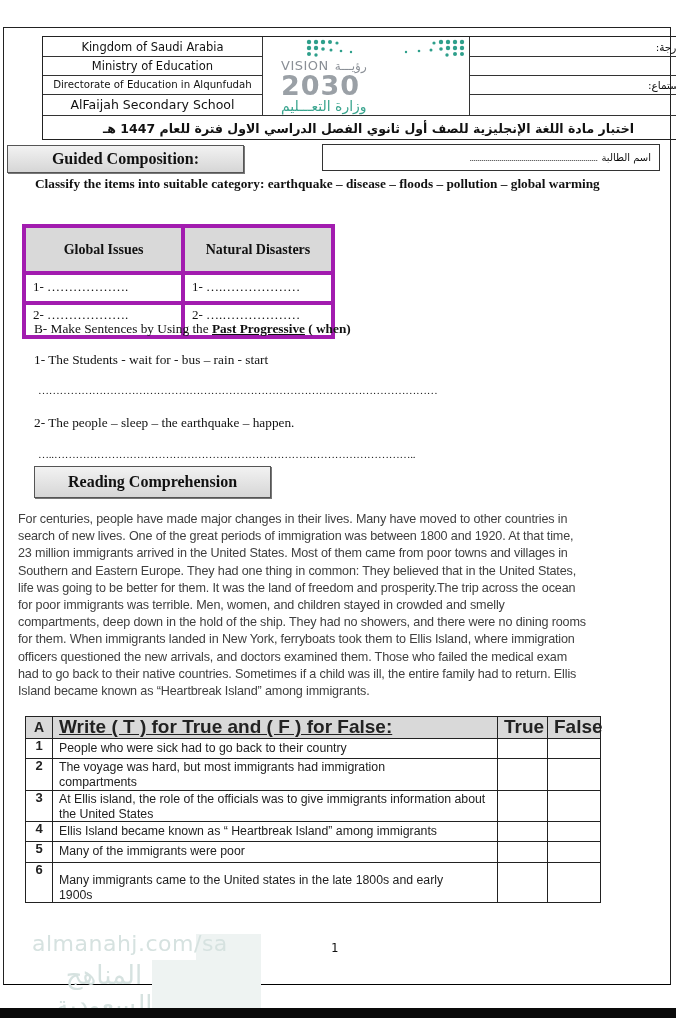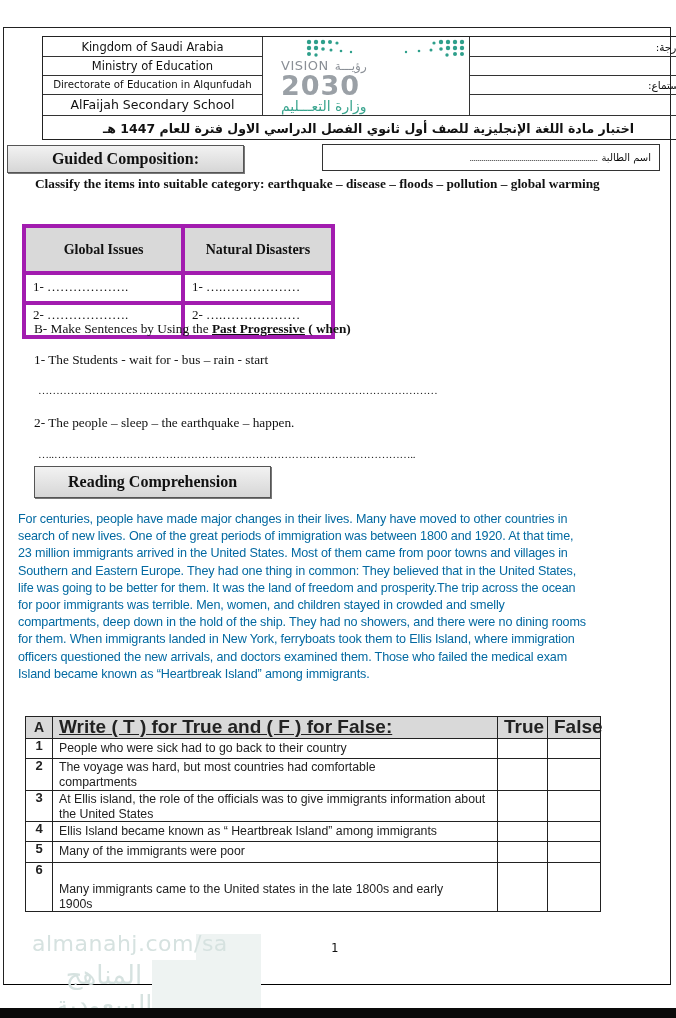--- a/index.html
+++ b/index.html
@@ -16,21 +16,21 @@
   .ar { direction:rtl; font-family:"DejaVu Sans", sans-serif; }
 
   
   .sec-box { box-sizing:border-box; border:1px solid #555; background:linear-gradient(#f2f2f2,#d6d6d6); font-family:Liberation Serif, serif; font-weight:bold; font-size:16px; display:flex; align-items:center; justify-content:center; box-shadow:1px 1px 0 #777; }
   .serif { font-family:"Liberation Serif", serif; }
 
   table.cls { border-collapse:collapse; font-family:"Liberation Serif", serif; font-size:13px; }
   table.cls td, table.cls th { border:4px solid #a21caf; padding:6px 7px; }
   table.cls th { background:#d9d9d9; font-weight:bold; font-size:14px; height:31px; }
 
-  .passage { font-family:"Liberation Sans", sans-serif; font-size:12.6px; line-height:17.2px; color:#0369a1; letter-spacing:-0.15px; }
+  .passage { font-family:"Liberation Sans", sans-serif; font-size:12.6px; line-height:17.2px; color:#404040; letter-spacing:-0.15px; }
 
   table.tf { border-collapse:collapse; font-family:"Liberation Sans", sans-serif; font-size:12.3px; color:#222; table-layout:fixed; }
   table.tf td { border:1px solid #222; padding:0 6px; vertical-align:top; line-height:14.5px; }
   table.tf tr.head td { background:#d9d9d9; font-weight:bold; font-size:19px; vertical-align:middle; }
   table.tf td.num { font-weight:bold; text-align:center; font-size:13px; padding:0; }
 
   .watermark { color:#d6e2e0; }
 </style>
 </head>
 <body>
@@ -143,20 +143,21 @@
 <div class="abs passage" style="left:18px;top:511px;width:640px;">
   <div>For centuries, people have made major changes in their lives. Many have moved to other countries in</div>
   <div>search of new lives. One of the great periods of immigration was between 1800 and 1920. At that time,</div>
   <div>23 million immigrants arrived in the United States. Most of them came from poor towns and villages in</div>
   <div>Southern and Eastern Europe. They had one thing in common: They believed that in the United States,</div>
   <div>life was going to be better for them. It was the land of freedom and prosperity.The trip across the ocean</div>
   <div>for poor immigrants was terrible. Men, women, and children stayed in crowded and smelly</div>
   <div>compartments, deep down in the hold of the ship. They had no showers, and there were no dining rooms</div>
   <div>for them. When immigrants landed in New York, ferryboats took them to Ellis Island, where immigration</div>
   <div>officers questioned the new arrivals, and doctors examined them. Those who failed the medical exam</div>
+  <div>had to go back to their native countries. Sometimes if a child was ill, the entire family had to return. Ellis</div>
   <div>Island became known as “Heartbreak Island” among immigrants.</div>
 </div>
 
 <table class="abs tf" style="left:25px;top:716px;width:575px;">
   <colgroup>
       <col style="width:27px">
       <col style="width:445px">
       <col style="width:50px">
       <col style="width:53px">
     </colgroup>
@@ -168,21 +169,21 @@
     <td style="text-align:center;">False</td>
   </tr>
   <tr style="height:20px;">
     <td class="num">1</td>
     <td style="padding-top:2px;">People who were sick had to go back to their country</td>
     <td></td>
         <td></td>
   </tr>
   <tr style="height:32px;">
     <td class="num">2</td>
-    <td style="padding-top:1px;padding-right:110px;">The voyage was hard, but most countries had comfortable compartments</td>
+    <td style="padding-top:1px;padding-right:110px;">The voyage was hard, but most immigrants had immigration compartments</td>
     <td></td>
         <td></td>
   </tr>
   <tr style="height:31px;">
     <td class="num">3</td>
     <td style="padding-top:1px;">At Ellis island, the role of the officials was to give immigrants information about the United States</td>
     <td></td>
         <td></td>
   </tr>
   <tr style="height:20px;">
@@ -192,21 +193,21 @@
         <td></td>
   </tr>
   <tr style="height:21px;">
     <td class="num">5</td>
     <td style="padding-top:2px;">Many of the immigrants were poor</td>
     <td></td>
         <td></td>
   </tr>
   <tr style="height:31px;">
     <td class="num">6</td>
-    <td style="padding-top:19px;padding-right:20px;margin-left:44px;">Many immigrants came to the United states in the late 1800s and early 1900s</td>
+    <td style="padding-top:10px;padding-right:20px;margin-left:44px;">Many immigrants came to the United states in the late 1800s and early 1900s</td>
     <td></td>
         <td></td>
   </tr>
 </tbody>
   </table>
 
 <div class="abs" style="left:196px;top:934px;width:65px;height:74px;background:#eef3f2;"></div>
 <div class="abs" style="left:152px;top:960px;width:50px;height:48px;background:#eef3f2;"></div>
 <div class="abs watermark" style="left:32px;top:931px;font-size:22px;font-family:'DejaVu Sans',sans-serif;letter-spacing:0.5px;">almanahj.com/sa</div>
 <div class="abs watermark ar" style="left:14px;top:960px;width:180px;font-size:26px;text-align:center;">المناهج السعودية</div>

